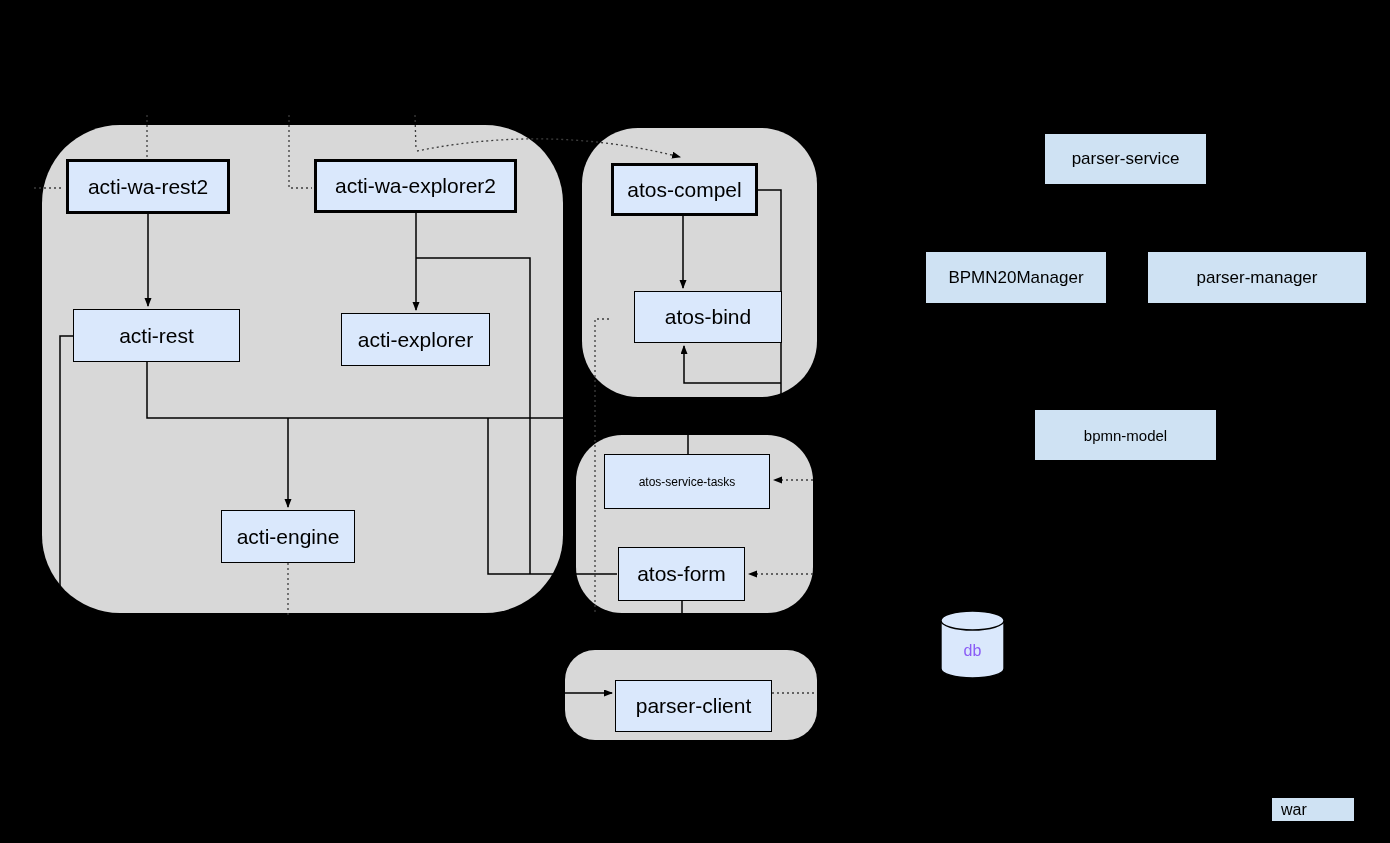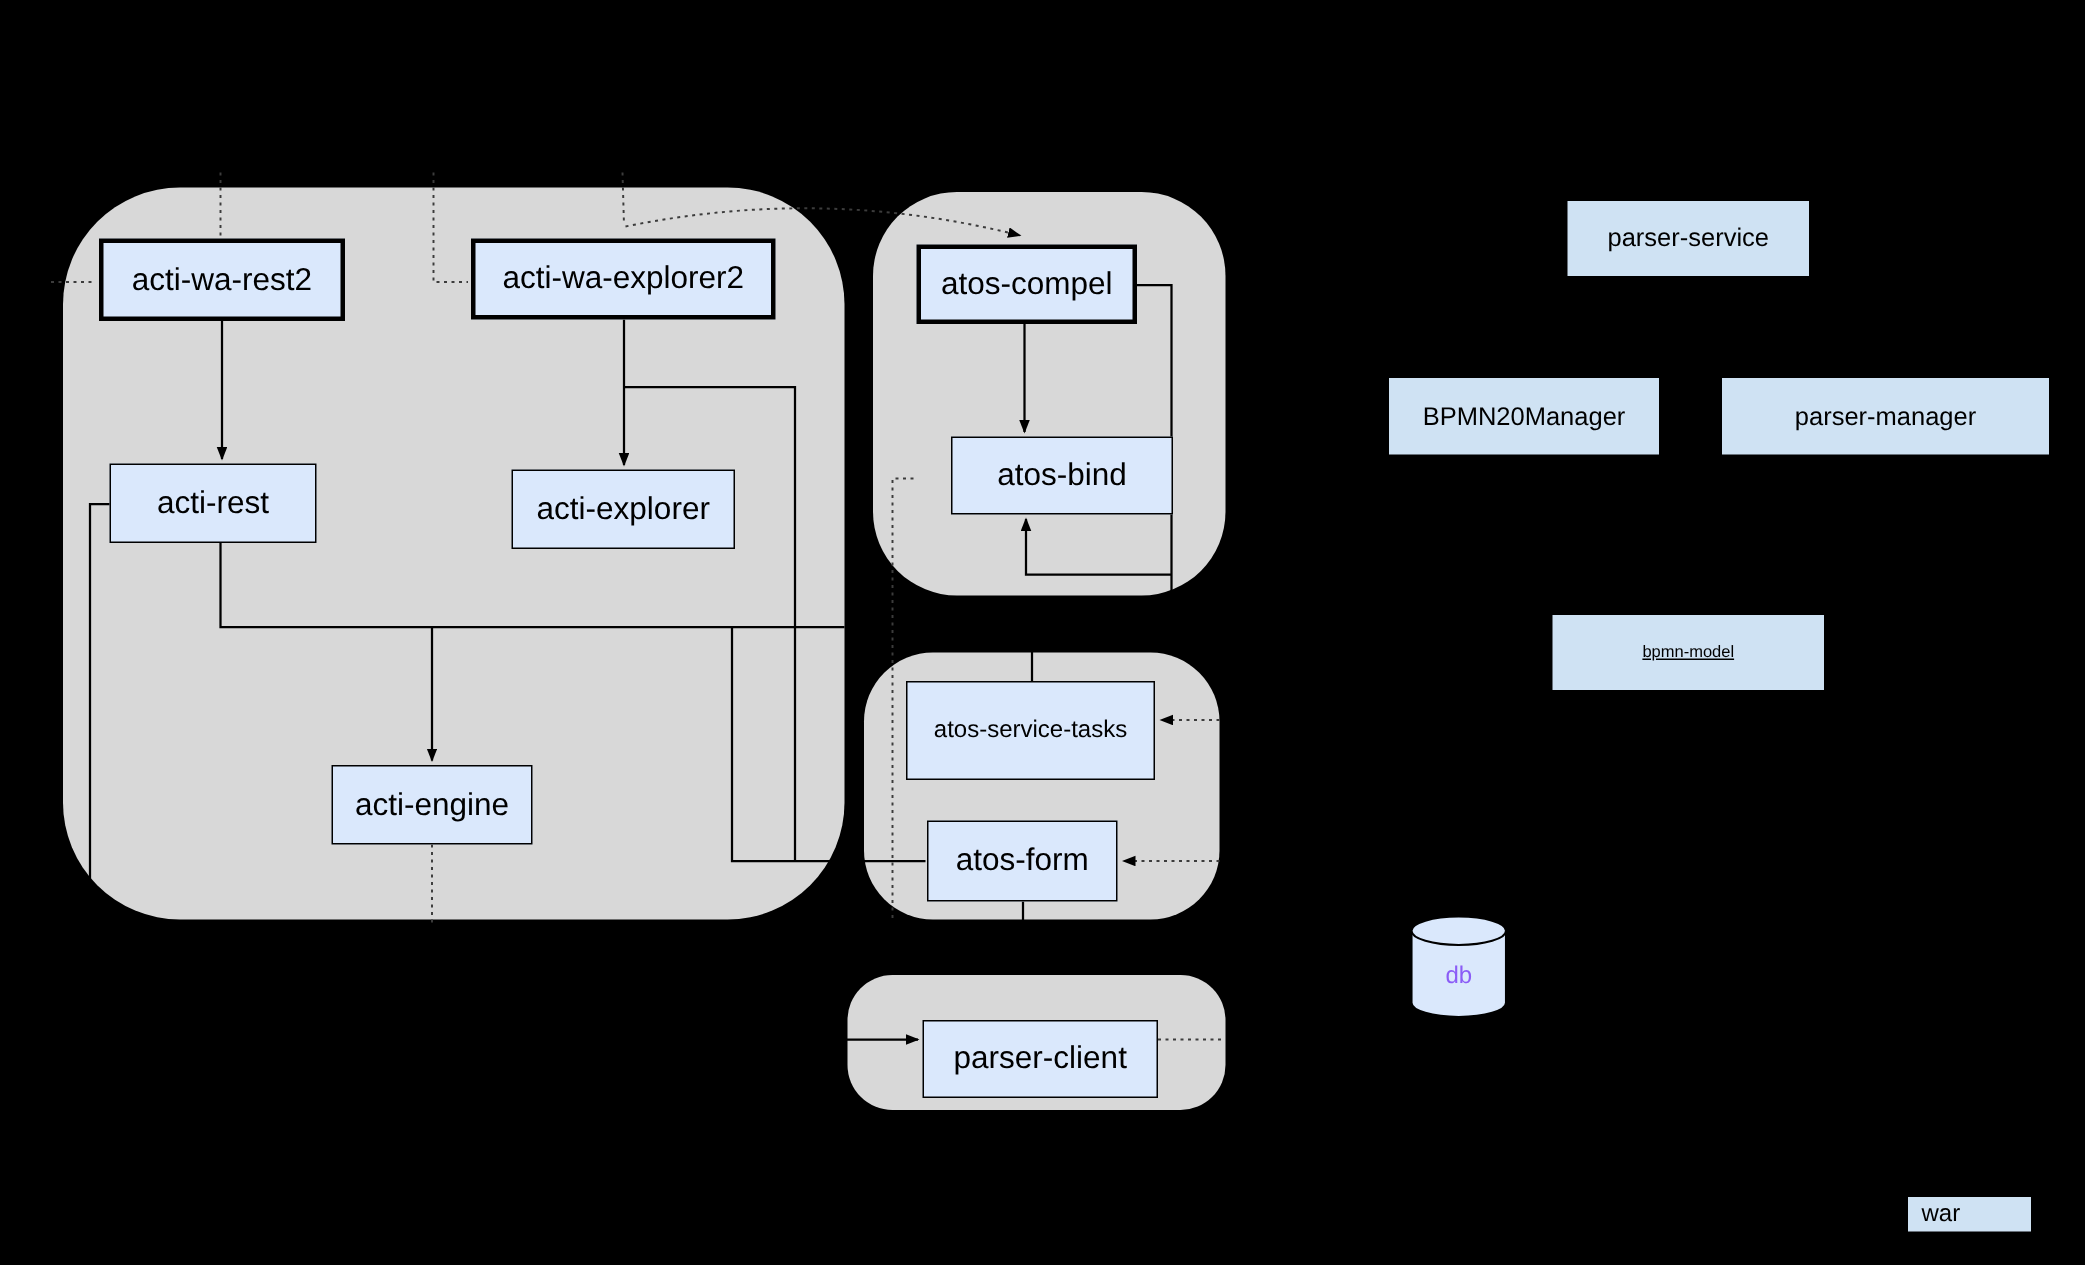--- a/index.html
+++ b/index.html
@@ -58,28 +58,28 @@
         <path d="M288,563 L288,616" fill="none" stroke="#3c3c3c" stroke-width="1.3" stroke-dasharray="2,3"></path>
       </g>
     <g id="g-db">
         <path d="M941,620.5 a31.5,9.5 0 0 1 63,0 l0,48 a31.5,9.5 0 0 1 -63,0 z" fill="#dae8fc" stroke="#000" stroke-width="1.4"></path>
         <ellipse cx="972.5" cy="620.5" rx="31.5" ry="9.5" fill="#dae8fc" stroke="#000" stroke-width="1.4"></ellipse>
       </g>
   </svg>
   <div id="nodes-layer">
       <div class="node bold" style="left: 66px; top: 159px; width: 164px; height: 55px;">acti-wa-rest2</div>
       <div class="node bold" style="left: 314px; top: 159px; width: 203px; height: 54px;">acti-wa-explorer2</div>
-      <div class="node normal" style="left: 73px; top: 309px; width: 138px; height: 53px;">acti-rest</div>
+      <div class="node normal" style="left: 73px; top: 309px; width: 167px; height: 53px;">acti-rest</div>
       <div class="node normal" style="left: 341px; top: 313px; width: 149px; height: 53px;">acti-explorer</div>
       <div class="node normal" style="left: 221px; top: 510px; width: 134px; height: 53px;">acti-engine</div>
       <div class="node bold" style="left: 611px; top: 163px; width: 147px; height: 53px;">atos-compel</div>
       <div class="node normal" style="left: 634px; top: 291px; width: 148px; height: 52px;">atos-bind</div>
-      <div class="node normal" style="left: 604px; top: 454px; width: 166px; height: 66px; font-size: 16px;">atos-service-tasks</div>
+      <div class="node normal" style="left: 604px; top: 454px; width: 166px; height: 55px; font-size: 12px;">atos-service-tasks</div>
       <div class="node normal" style="left: 618px; top: 547px; width: 127px; height: 54px;">atos-form</div>
       <div class="node normal" style="left: 615px; top: 668px; width: 157px; height: 52px; margin-top: 12px;">parser-client</div>
       <div class="node plain" style="left: 1045px; top: 134px; width: 161px; height: 50px; font-size: 17px;">parser-service</div>
       <div class="node plain" style="left: 926px; top: 252px; width: 180px; height: 51px; font-size: 17px;">BPMN20Manager</div>
       <div class="node plain" style="left: 1148px; top: 252px; width: 218px; height: 51px; font-size: 17px;">parser-manager</div>
-      <div class="node plain" style="left: 1035px; top: 410px; width: 181px; height: 50px; font-size: 11px; text-decoration: underline;">bpmn-model</div>
+      <div class="node plain" style="left: 1035px; top: 410px; width: 181px; height: 50px; font-size: 15px;">bpmn-model</div>
       <div class="node plain-left" style="left: 1272px; top: 798px; width: 82px; height: 23px; font-size: 16px;">war</div>
     </div>
   <div class="db-label" id="db-label" style="left: 941px; top: 628.5px; width: 63px; height: 45.5px;">db</div>
 </div>
 
 </body></html>

